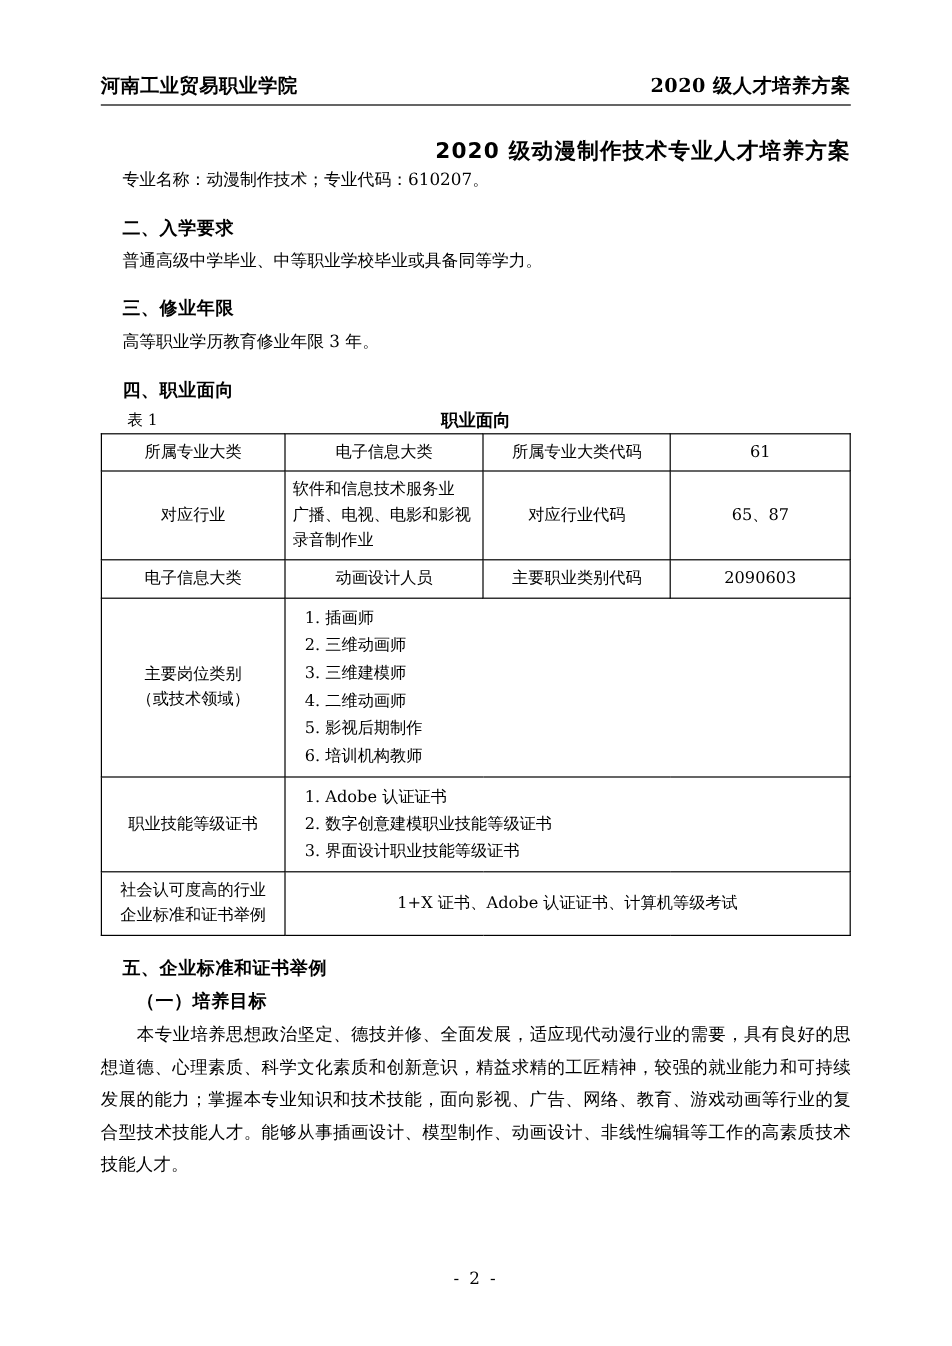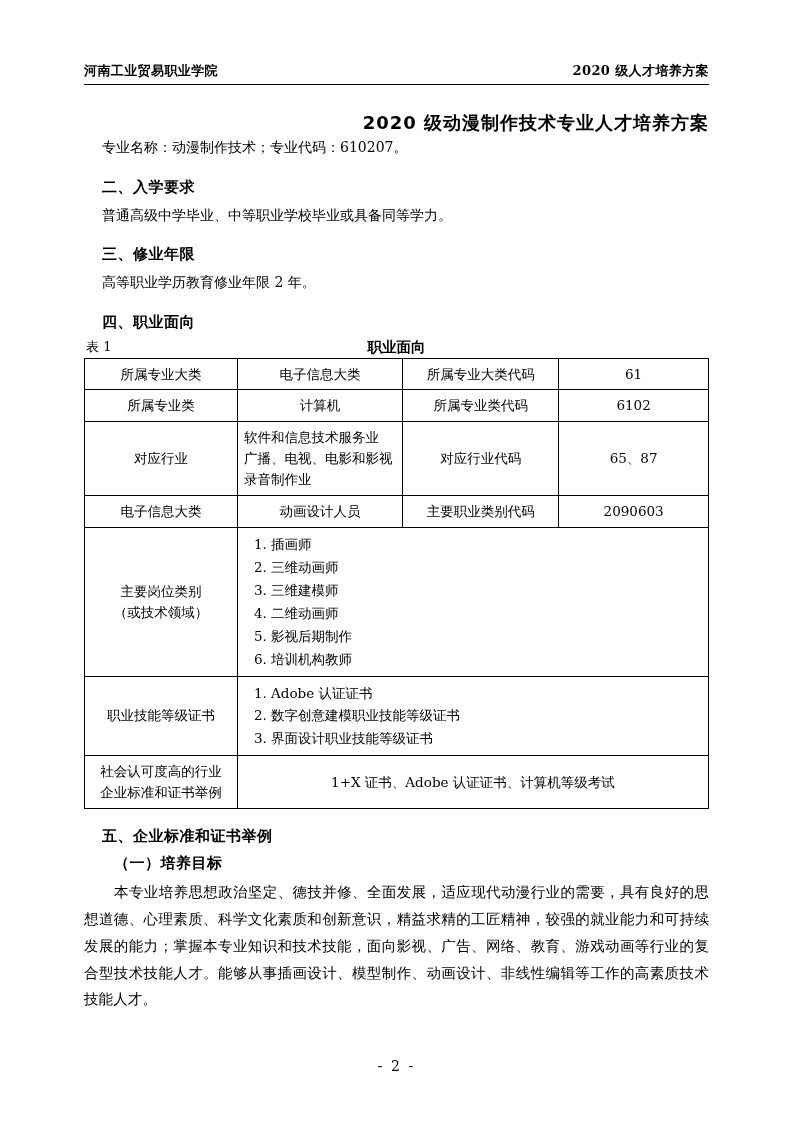--- a/index.html
+++ b/index.html
@@ -17,21 +17,21 @@
     position: relative;
     box-sizing: border-box;
     padding: 62px 84px 0 84px;
     background: #fff;
   }
   
   .runhead {
     display: flex;
     justify-content: space-between;
     align-items: flex-end;
-    font-size: 13px;
+    font-size: 16px;
     font-weight: bold;
     font-family: "DejaVu Serif", "Liberation Serif", serif;
     padding-bottom: 4px;
     border-bottom: 1.2px solid #000;
     letter-spacing: 0.4px;
   }
   .runhead .right {
     font-weight: bold;
   }
   
@@ -82,21 +82,21 @@
   
   .tbl-caption {
     position: relative;
     font-size: 13px;
     font-family: "DejaVu Serif", "Liberation Serif", serif;
     height: 20px;
     margin-top: 2px;
   }
   .tbl-caption .tno {
     position: absolute;
-    left: 2px;
+    left: 22px;
     top: 0;
   }
   .tbl-caption .tname {
     text-align: center;
     font-weight: bold;
     font-size: 14.5px;
     font-family: "DejaVu Sans", "Liberation Sans", sans-serif;
   }
   
   table.occ {
@@ -139,21 +139,21 @@
   </div>
 
   <h1 class="doc-title">2020 级动漫制作技术专业人才培养方案</h1>
 
   <p class="body-p">专业名称：动漫制作技术；专业代码：610207。</p>
 
   <div class="sec-h">二、入学要求</div>
   <p class="body-p">普通高级中学毕业、中等职业学校毕业或具备同等学力。</p>
 
   <div class="sec-h">三、修业年限</div>
-  <p class="body-p">高等职业学历教育修业年限 2 年。</p>
+  <p class="body-p">高等职业学历教育修业年限 3 年。</p>
 
   <div class="sec-h">四、职业面向</div>
 
   <div class="tbl-caption">
     <span class="tno">表 1</span>
     <div class="tname">职业面向</div>
   </div>
 
   <table class="occ">
     <colgroup>
@@ -163,26 +163,20 @@
       <col style="width:24%">
     </colgroup>
     <tbody>
       <tr>
         <td class="c">所属专业大类</td>
         <td class="c">电子信息大类</td>
         <td class="c">所属专业大类代码</td>
         <td class="c">61</td>
       </tr>
       <tr>
-        <td class="c">所属专业类</td>
-        <td class="c">计算机</td>
-        <td class="c">所属专业类代码</td>
-        <td class="c">6102</td>
-      </tr>
-      <tr>
         <td class="c">对应行业</td>
         <td class="l">
           <div>软件和信息技术服务业</div>
           <div>广播、电视、电影和影视</div>
           <div>录音制作业</div>
         </td>
         <td class="c">对应行业代码</td>
         <td class="c">65、87</td>
       </tr>
       <tr>

